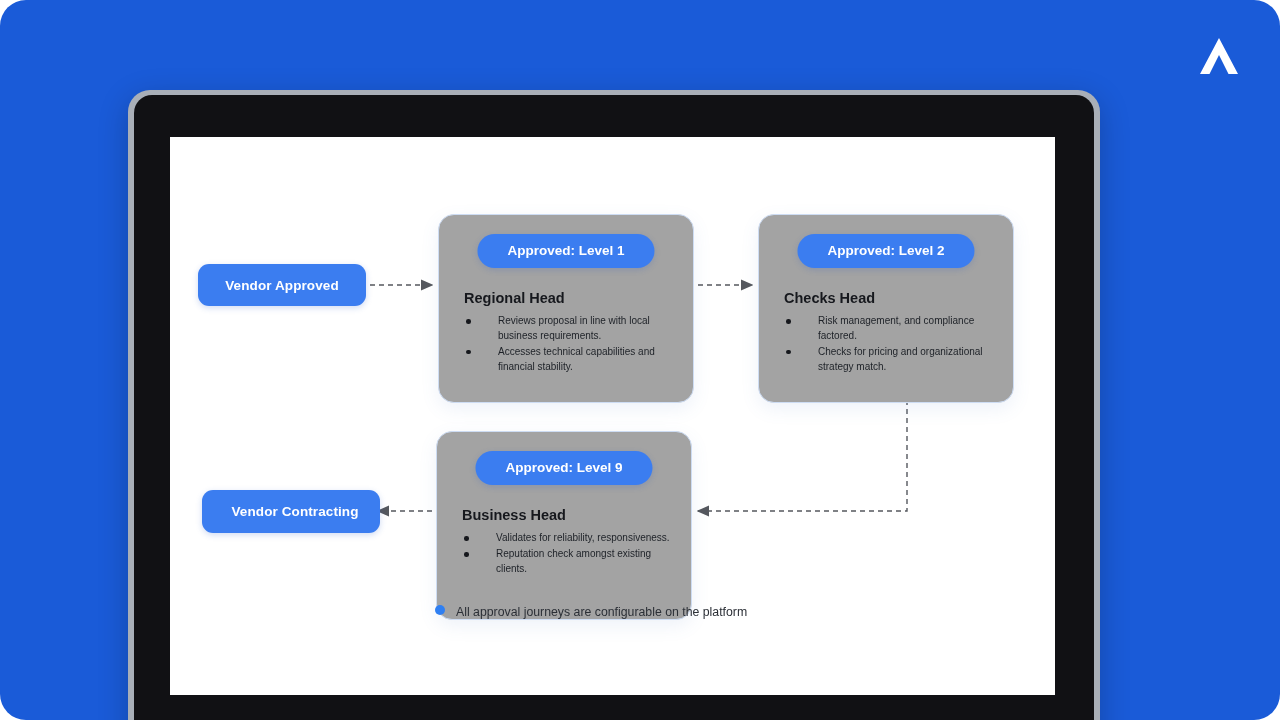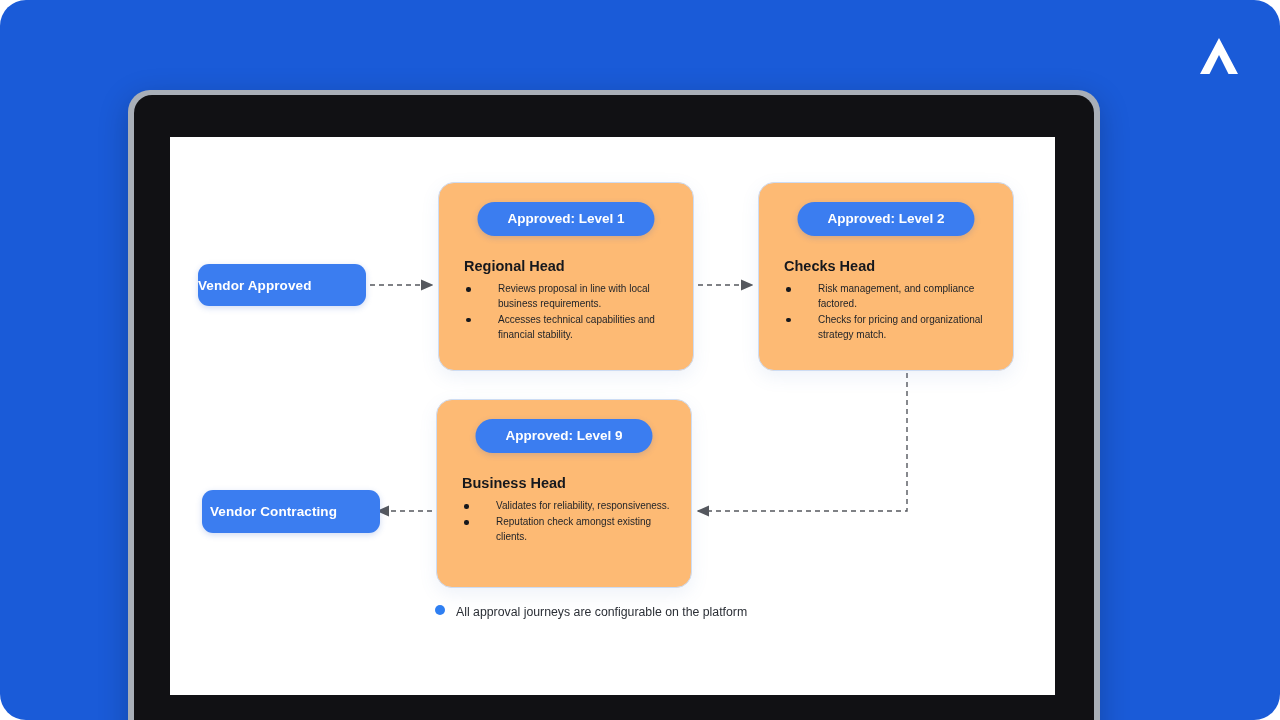--- a/index.html
+++ b/index.html
@@ -86,45 +86,47 @@
   .stage-pill {
     position: absolute;
     background: #3b7df0;
     color: #ffffff;
     font-weight: bold;
     font-size: 13.5px;
     letter-spacing: 0.1px;
     border-radius: 11px;
     display: flex;
     align-items: center;
+    justify-content: center;
     box-shadow: 0 2px 6px rgba(40,90,200,0.22);
     white-space: nowrap;
   }
   #pill-vendor-approved {
     left: 28px;
     top: 127px;
     width: 168px;
     height: 42px;
   }
   #pill-vendor-contracting {
     left: 32px;
     top: 353px;
     width: 170px;
     height: 43px;
     padding-left: 8px;
   }
 
   
   .approval-card {
     position: absolute;
-    background: #fdba74;
+    background: #a3a3a3;
     border: 1.4px solid #cddcf3;
     border-radius: 16px;
     box-shadow: 0 6px 18px rgba(90,130,200,0.10);
     box-sizing: border-box;
+    margin-top: 32px;
   }
   #card-level-1 { left: 268px; top: 45px;  width: 256px; height: 189px; }
   #card-level-2 { left: 588px; top: 45px;  width: 256px; height: 189px; padding-left: 6px; }
   #card-level-3 { left: 266px; top: 262px; width: 256px; height: 189px; }
 
   .level-badge {
     position: absolute;
     top: 19px;
     left: 50%;
     transform: translateX(-50%);

